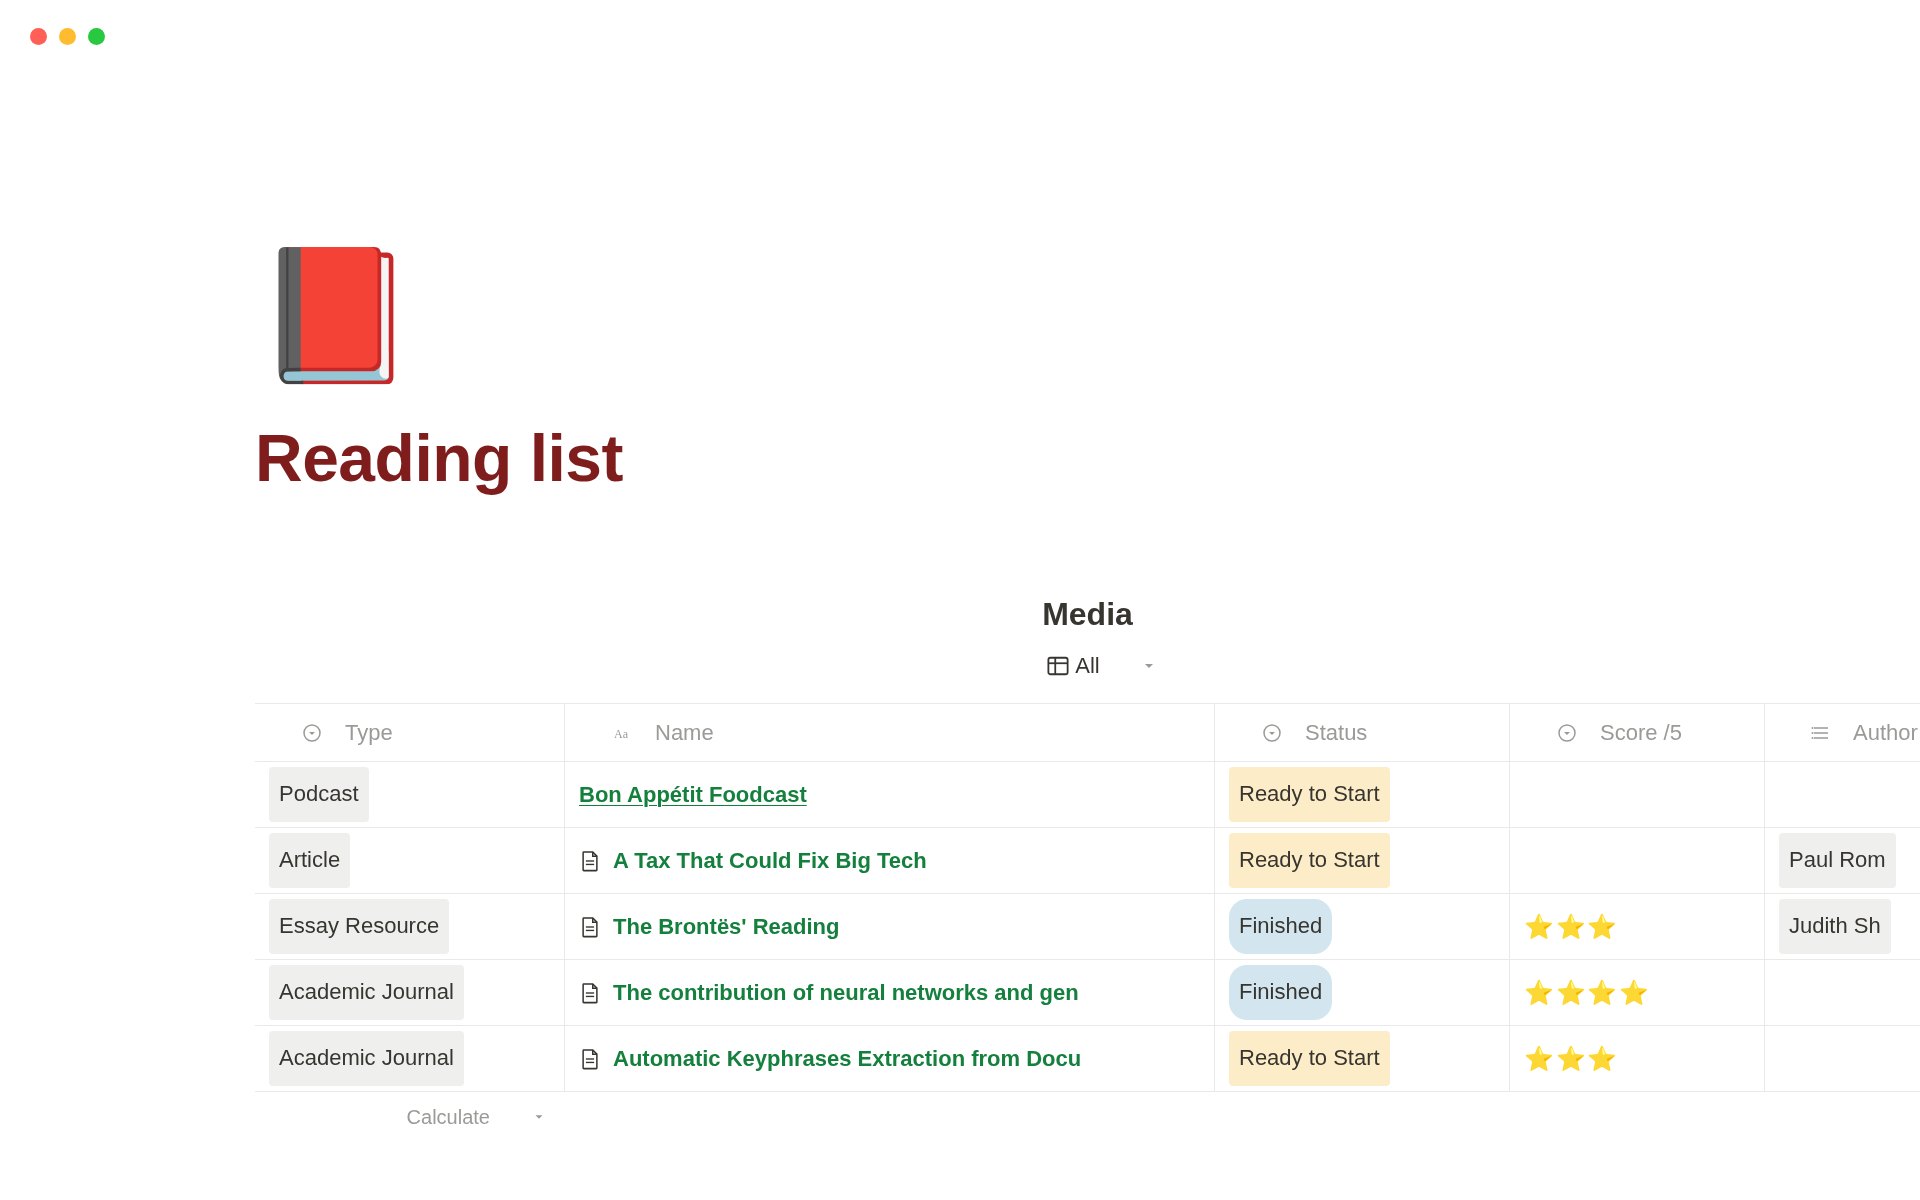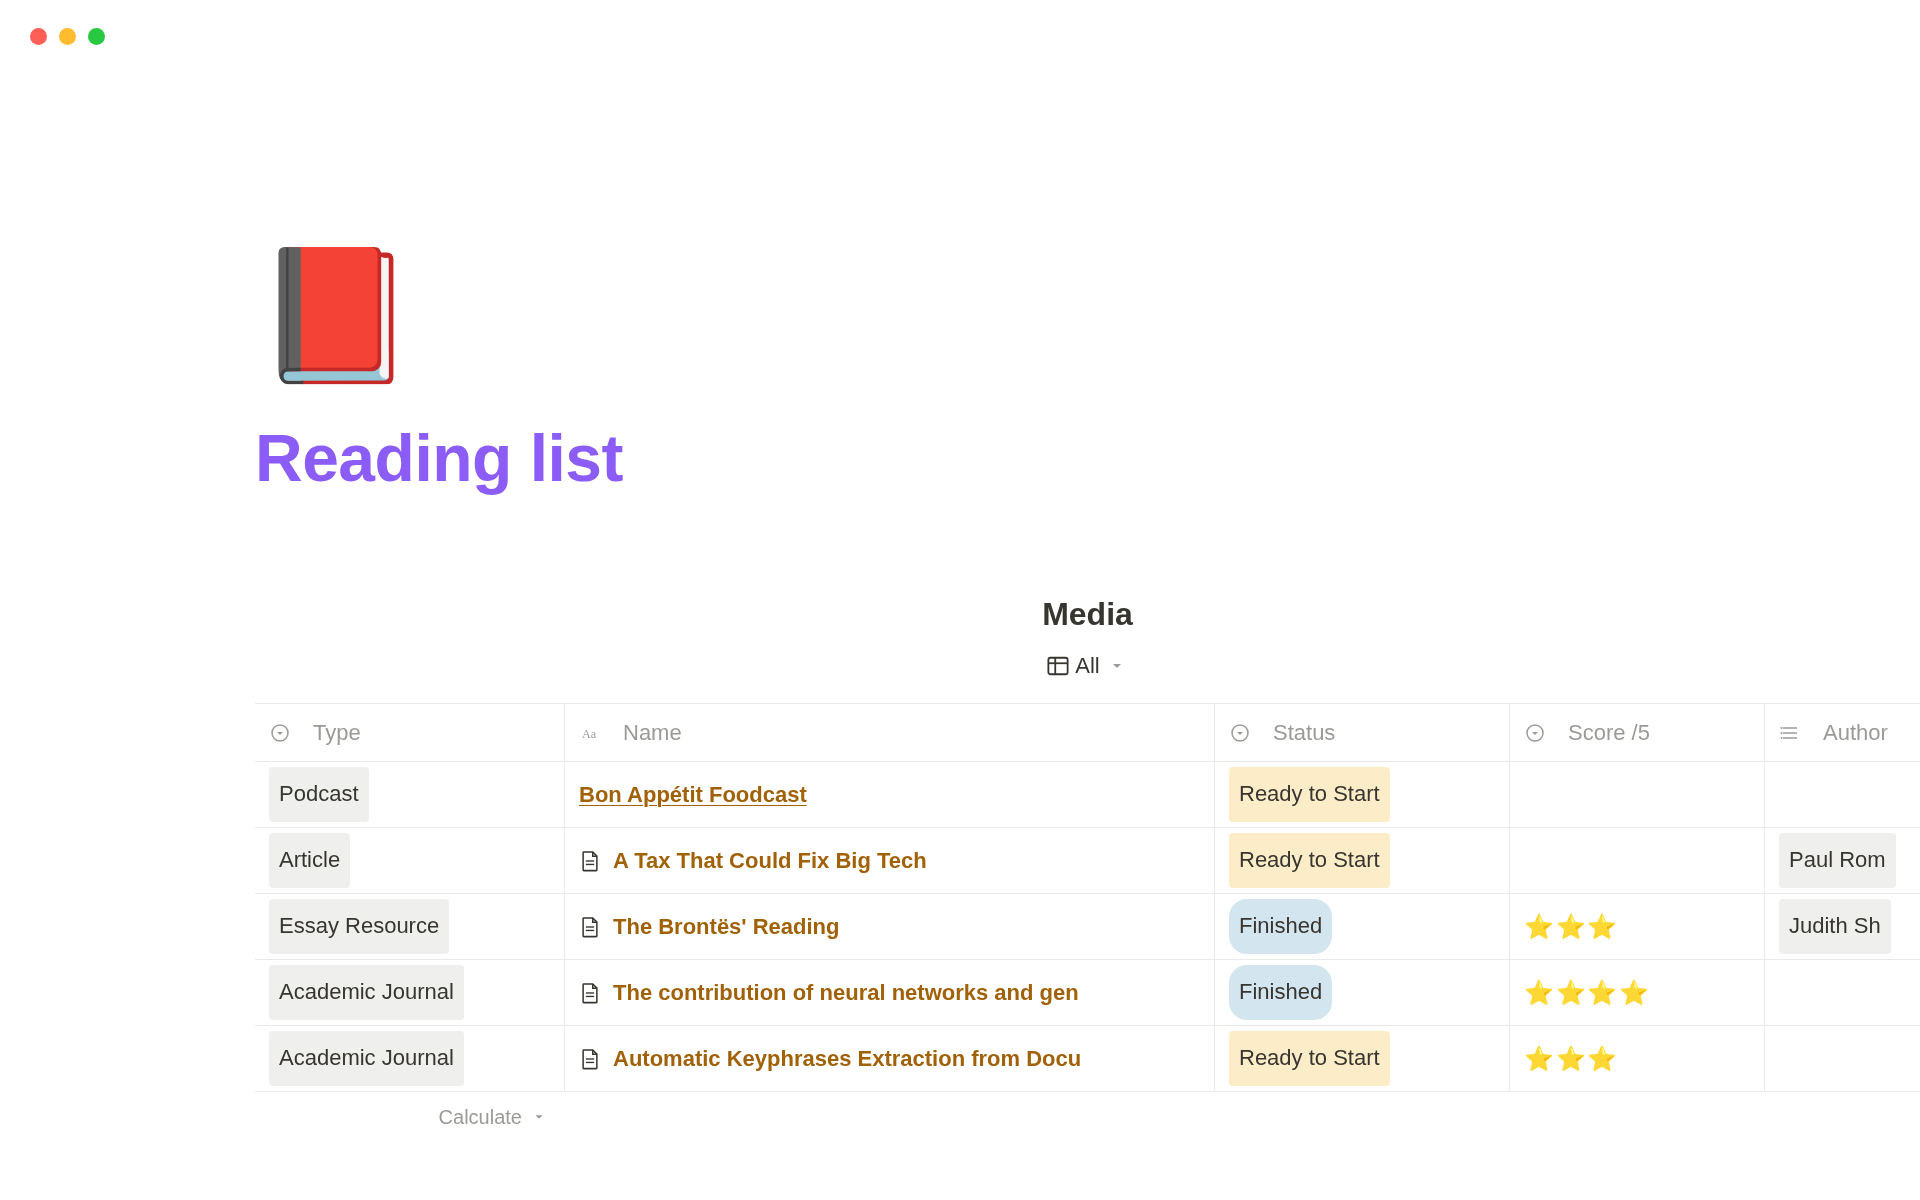--- a/index.html
+++ b/index.html
@@ -38,21 +38,21 @@
 
   .page-icon {
     font-size: 130px;
     line-height: 1;
     margin-bottom: 40px;
   }
 
   .page-title {
     font-size: 66px;
     font-weight: 700;
-    color: #8b5cf6;
+    color: #7f1d1d;
     letter-spacing: -0.5px;
     margin-bottom: 100px;
   }
 
   .db-header {
     display: flex;
     align-items: center;
     gap: 20px;
     margin-bottom: 24px;
     flex-direction: column;
@@ -102,39 +102,39 @@
     font-size: 22px;
   }
   .cell:last-child { border-right: none; }
 
   .col-type   { width: 310px; flex: 0 0 310px; }
   .col-name   { width: 650px; flex: 0 0 650px; }
   .col-status { width: 295px; flex: 0 0 295px; }
   .col-score  { width: 255px; flex: 0 0 255px; }
   .col-author { width: 158px; flex: 0 0 158px; }
 
-  .header-icon { width: 22px; height:22px; display:inline-flex; align-items:center; justify-content:center; }
+  .header-icon { width: 22px; height:22px; display:inline-flex; align-items:center; justify-content:center;margin-left:32px; }
 
   
   .tag {
     display: inline-block;
     padding: 12px 10px;
     border-radius: 4px;
     font-size: 22px;
     line-height: 1.4;
     background: #efefee;
     color: #37352f;
   }
   .tag.gray   { background: #efefee; }
   .tag.yellow { background: #fdecc8; }
   .tag.blue   { background: #d3e5ef; border-radius: 18px; }
 
   .name-cell-text {
     font-weight: 600;
-    color: #a16207;
+    color: #15803d;
     text-overflow: ellipsis;
     overflow: hidden;
   }
   .name-cell-text.underline { text-decoration: underline; text-decoration-thickness: 1px; text-underline-offset: 3px;}
 
   .page-doc-icon { width:22px; height:22px; flex-shrink:0; }
 
   .stars { letter-spacing: 2px; font-size: 24px; color: #f5c518; }
 
   .calc-row {

